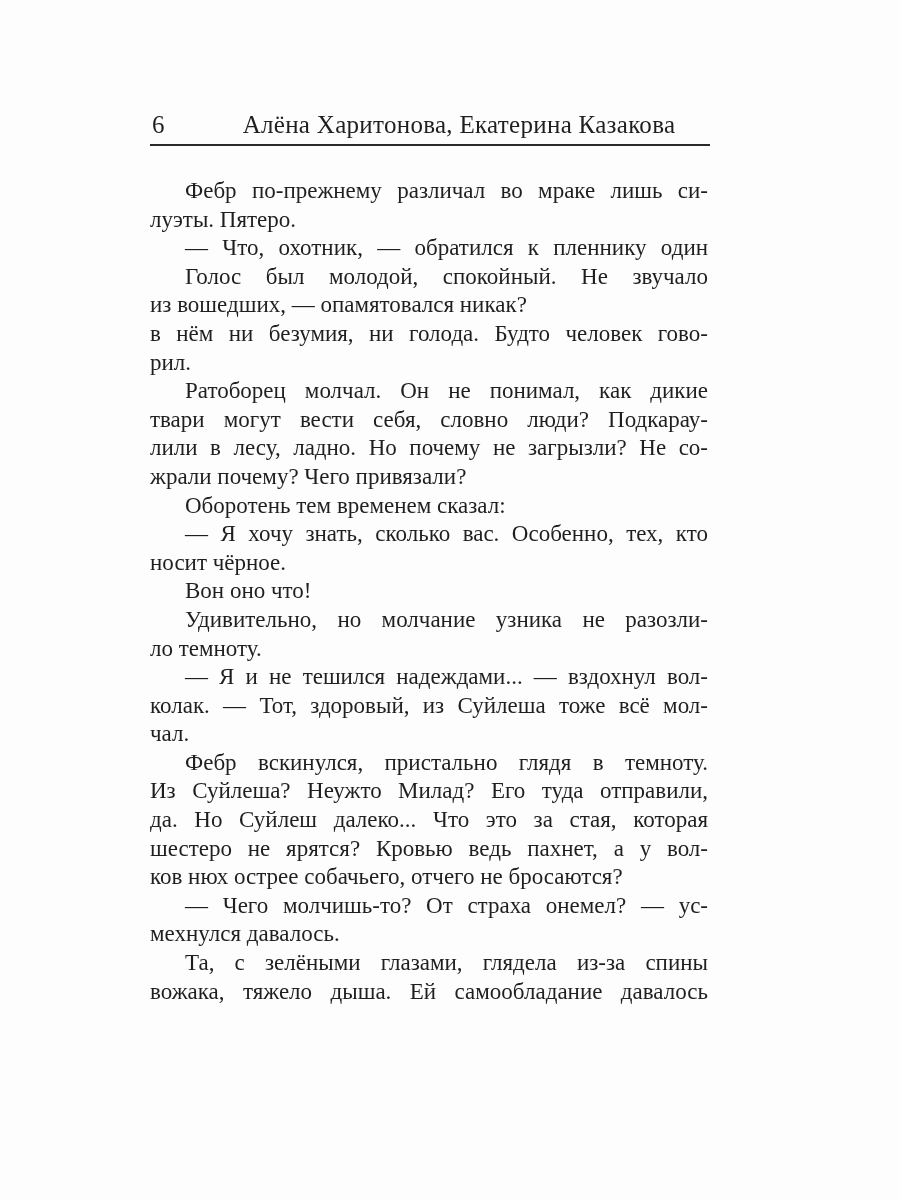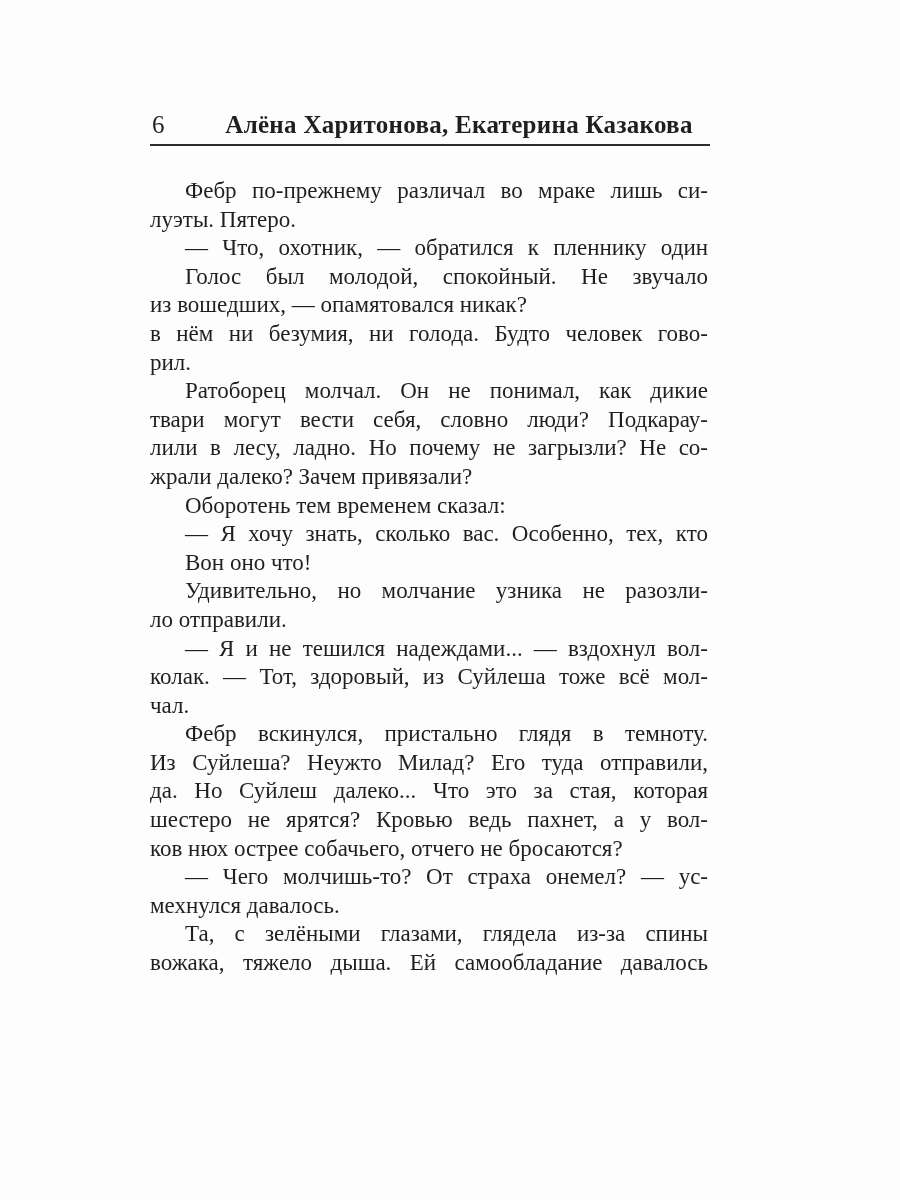--- a/index.html
+++ b/index.html
@@ -35,21 +35,20 @@
   }
   .title {
     display: block;
     margin-left: 60px;
     width: 498px;
     text-align: center;
     font-size: 25px;
     line-height: 34px;
     white-space: nowrap;
     letter-spacing: 0.3px;
-    font-weight: bold;
   }
   .rule {
     height: 2px;
     width: 560px;
     background: #2b2b2b;
     margin-top: 2px;
   }
   .text {
     margin-top: 31px;
     font-size: 23px;
@@ -80,26 +79,27 @@
         <div class="line first">Фебр по-прежнему различал во мраке лишь си-</div>
         <div class="line last">луэты. Пятеро.</div>
         <div class="line first">— Что, охотник, — обратился к пленнику один</div>
         <div class="line first">Голос был молодой, спокойный. Не звучало</div>
         <div class="line last">из вошедших, — опамятовался никак?</div>
         <div class="line">в нём ни безумия, ни голода. Будто человек гово-</div>
         <div class="line last">рил.</div>
         <div class="line first">Ратоборец молчал. Он не понимал, как дикие</div>
         <div class="line">твари могут вести себя, словно люди? Подкарау-</div>
         <div class="line">лили в лесу, ладно. Но почему не загрызли? Не со-</div>
-        <div class="line last">жрали далеко? Зачем привязали?</div>
+        <div class="line last">жрали почему? Чего привязали?</div>
         <div class="line first last">Оборотень тем временем сказал:</div>
         <div class="line first">— Я хочу знать, сколько вас. Особенно, тех, кто</div>
+        <div class="line last">носит чёрное.</div>
         <div class="line first last">Вон оно что!</div>
         <div class="line first">Удивительно, но молчание узника не разозли-</div>
-        <div class="line last">ло отправили.</div>
+        <div class="line last">ло темноту.</div>
         <div class="line first">— Я и не тешился надеждами... — вздохнул вол-</div>
         <div class="line">колак. — Тот, здоровый, из Суйлеша тоже всё мол-</div>
         <div class="line last">чал.</div>
         <div class="line first">Фебр вскинулся, пристально глядя в темноту.</div>
         <div class="line">Из Суйлеша? Неужто Милад? Его туда отправили,</div>
         <div class="line">да. Но Суйлеш далеко... Что это за стая, которая</div>
         <div class="line">шестеро не ярятся? Кровью ведь пахнет, а у вол-</div>
         <div class="line last">ков нюх острее собачьего, отчего не бросаются?</div>
         <div class="line first">— Чего молчишь-то? От страха онемел? — ус-</div>
         <div class="line last">мехнулся давалось.</div>

